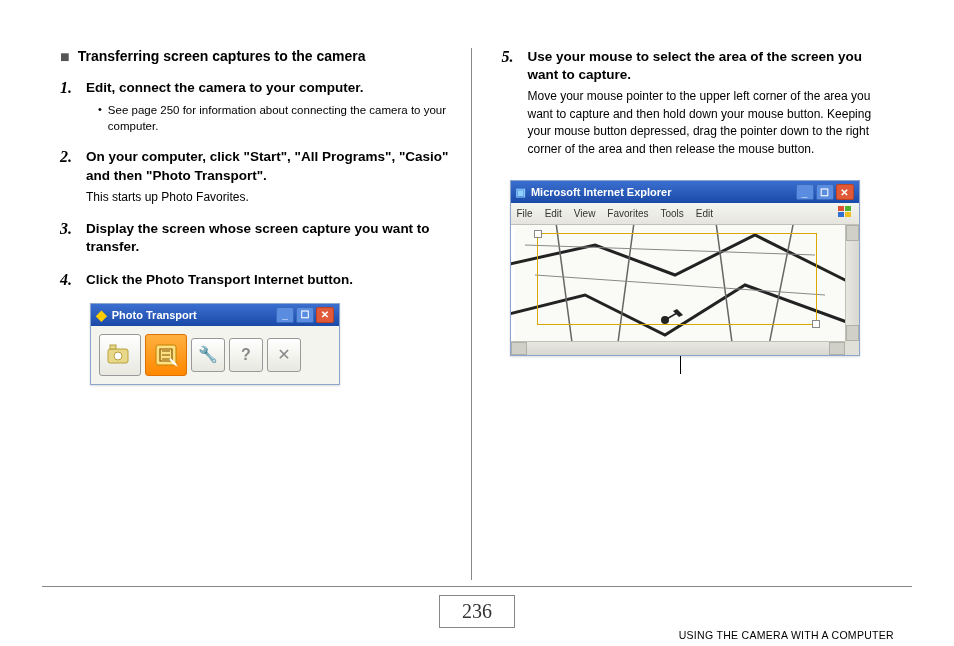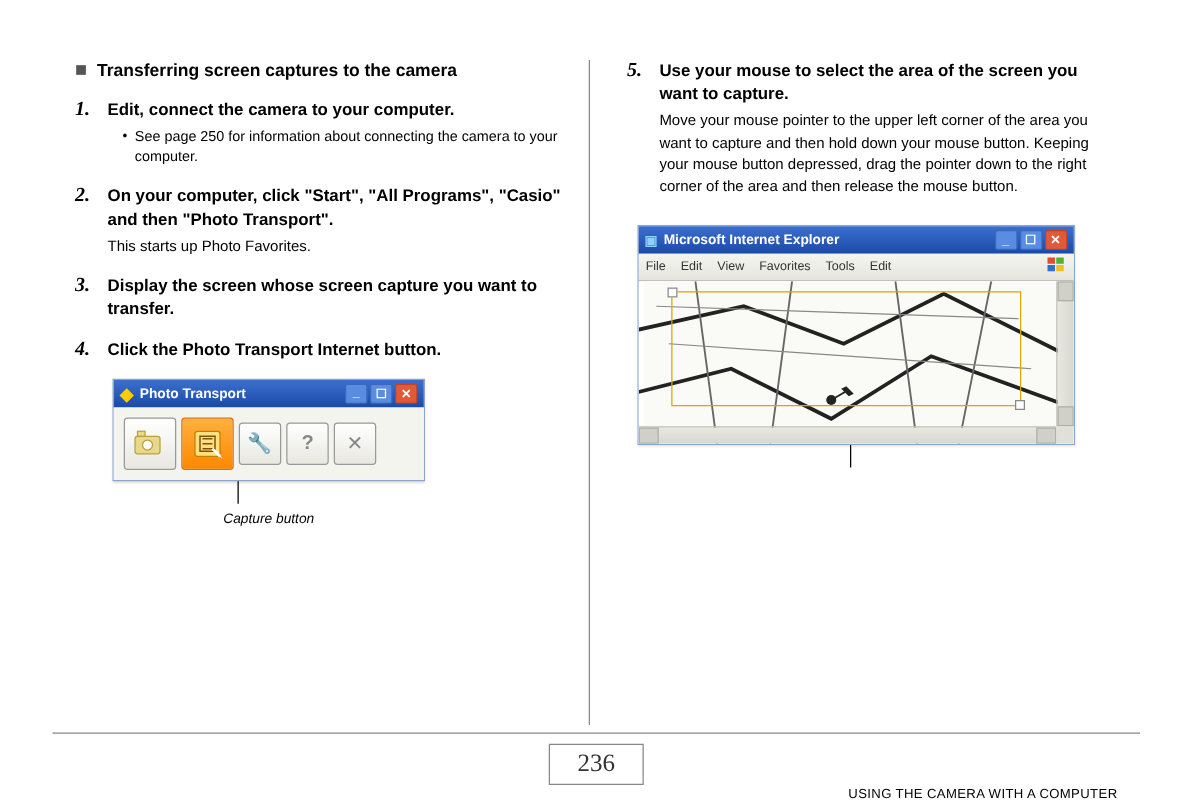--- a/index.html
+++ b/index.html
@@ -136,24 +136,20 @@
                 <polygon points="20,22 26,26 22,20" fill="#fff"></polygon>
               </svg>
           </div>
           <div class="pt-ibtn sm">🔧</div>
           <div class="pt-ibtn sm">
               <b>?</b>
             </div>
           <div class="pt-ibtn sm">✕</div>
         </div>
       </div>
-      <div style="width:250px;">
-        <div class="callout-line" style="margin-left:100px;width:1px;"></div>
-        <div class="fig-caption">Capture button</div>
-      </div>
     </div>
   </div>
 
   <div class="col col-right">
     <ol class="steps">
       <li>
         <span class="num">5.</span>
         <div class="step-body">
           <div class="step-head">Use your mouse to select the area of the screen you want to capture.</div>
           <div class="step-desc">Move your mouse pointer to the upper left corner of the area you want to capture and then hold down your mouse button. Keeping your mouse button depressed, drag the pointer down to the right corner of the area and then release the mouse button.</div>

